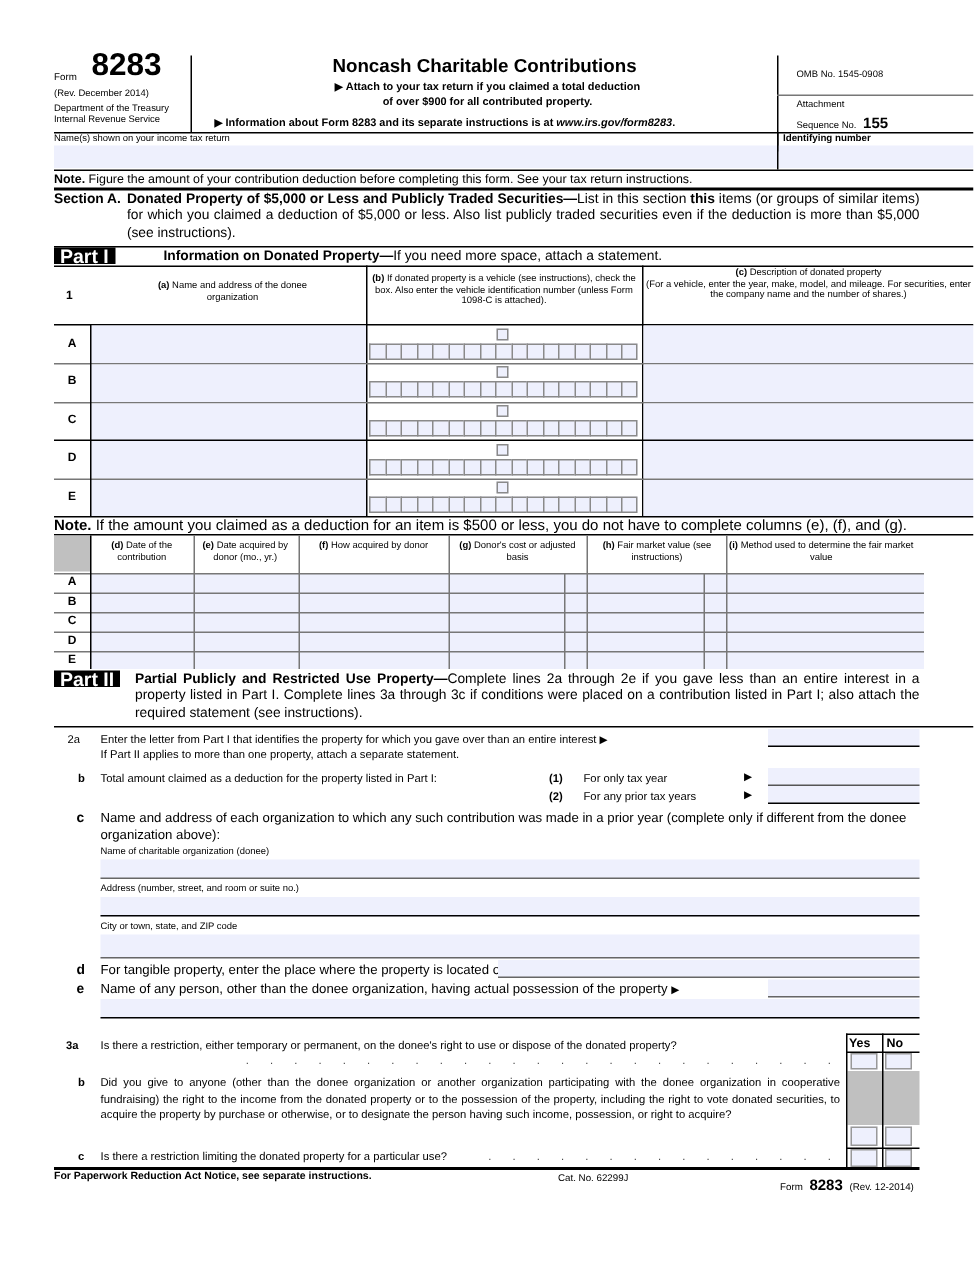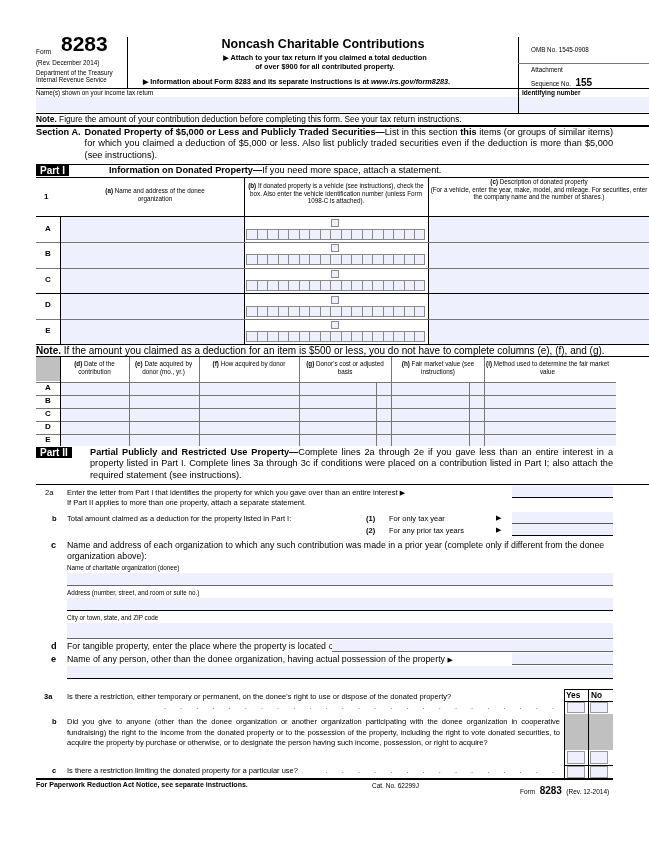--- a/index.html
+++ b/index.html
@@ -9,21 +9,21 @@
   .hline { position: absolute; height: 0; border-top: 1px solid #000; }
   .hline.thick { border-top-width: 2px; }
   .hline.grey { border-top: 1px solid #777; }
   .vline { position: absolute; width: 0; border-left: 1px solid #000; }
   .vline.grey { border-left: 1px solid #777; }
   .tiny { font-size: 6.3px; line-height: 7.5px; }
   .small { font-size: 7.5px; line-height: 9px; }
   .txt { font-size: 9.2px; line-height: 11.3px; }
   b, .b { font-weight: bold; }
   .center { text-align: center; }
-  .partbadge { background: #000; color: #fff; font-weight: bold; font-size: 10px; line-height: 11px; padding: 0 4px; }
+  .partbadge { background: #000; color: #fff; font-weight: bold; font-size: 13px; line-height: 11px; padding: 0 4px; }
   .rowletter { font-weight: bold; font-size: 8px; text-align: center; }
   .vinrow { position: absolute; display: flex; }
   .vinbox { width: 10.5px; height: 11px; border: 1px solid #8a8a8a; border-right: none; background: #eef0fd; }
   .vinbox:last-child { border-right: 1px solid #8a8a8a; }
   .chk { position: absolute; width: 8px; height: 8px; border: 1px solid #8a8a8a; background: #eef0fd; }
   .arrow { font-size: 7px; }
   .yn { position: absolute; background: #eef0fd; border: 1px solid #999; }
 </style>
 </head>
 <body>

